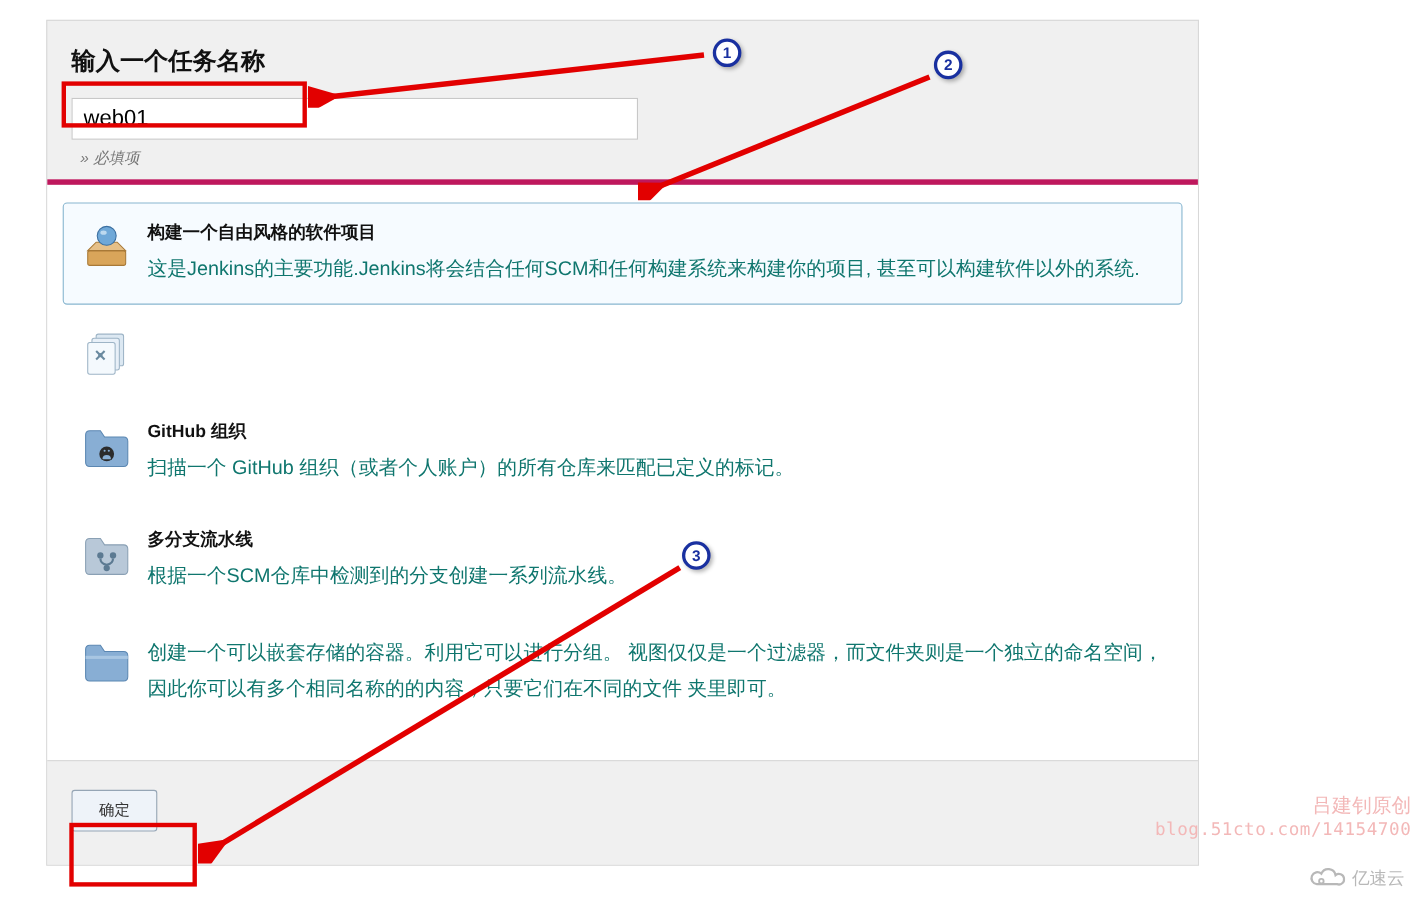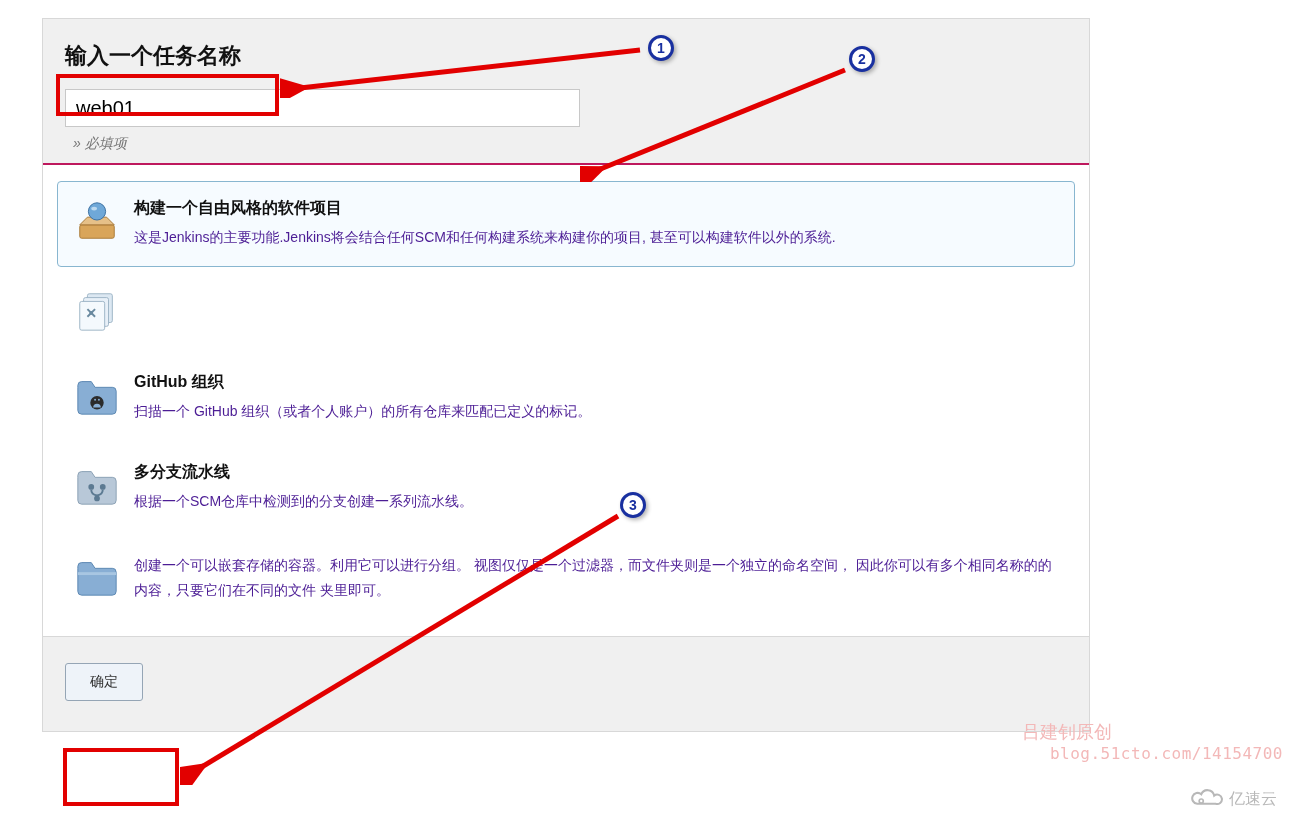--- a/index.html
+++ b/index.html
@@ -37,22 +37,22 @@
     }
     .req {
       margin-top: 8px;
       font-style: italic;
       color: #777;
       font-size: 14px;
       padding-left: 8px;
     }
     .list-wrap {
       background: #fff;
-      border-top: 2px solid #be185d;
-      padding: 16px 14px 12px 14px;
+      border-top: 5px solid #be185d;
+      padding: 16px 14px 28px 14px;
     }
     .opt {
       display: flex;
       padding: 16px 16px;
       border: 1px solid transparent;
       border-radius: 4px;
       margin-bottom: 4px;
       cursor: pointer;
     }
     .opt.selected {
@@ -66,22 +66,22 @@
       margin-right: 14px;
     }
     .opt .txt { flex: 1; }
     .opt .name {
       font-size: 16px;
       font-weight: bold;
       color: #111;
       margin-bottom: 6px;
     }
     .opt .desc {
-      font-size: 14px;
-      color: #4c1d95;
+      font-size: 18px;
+      color: #0f766e;
       line-height: 1.8;
     }
     .footer {
       border-top: 1px solid #d8d8d8;
       padding: 26px 22px 30px 22px;
       background: #f0f0f0;
     }
     .ok-btn {
       padding: 9px 24px;
       font-size: 14px;
@@ -114,21 +114,21 @@
     }
     .ann-arrow {
       position: absolute;
       pointer-events: none;
     }
     
     .wm1 {
       position: absolute;
       right: 12px;
       bottom: 55px;
-      text-align: left;
+      text-align: right;
       color: #f3b8b8;
       font-family: "SimSun", serif;
     }
     .wm1 .l1 { font-size: 18px; }
     .wm1 .l2 { font-size: 16px; font-family: monospace; letter-spacing: 0.5px; margin-left: 28px; }
     .wm2 {
       position: absolute;
       right: 18px;
       bottom: 8px;
       color: #b8b8b8;

